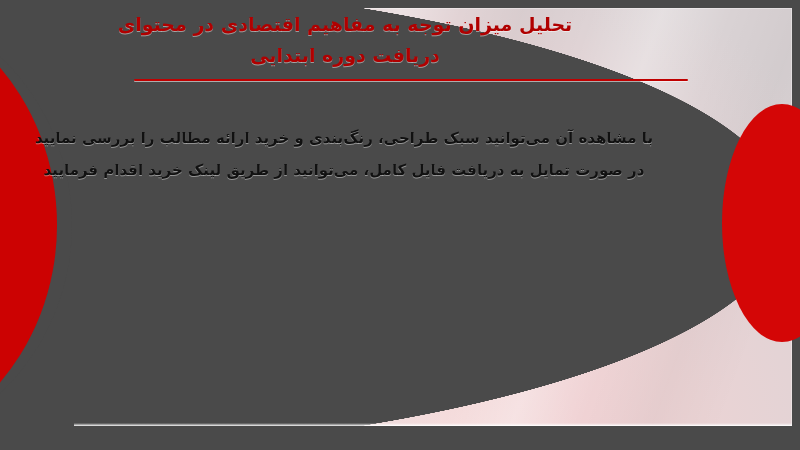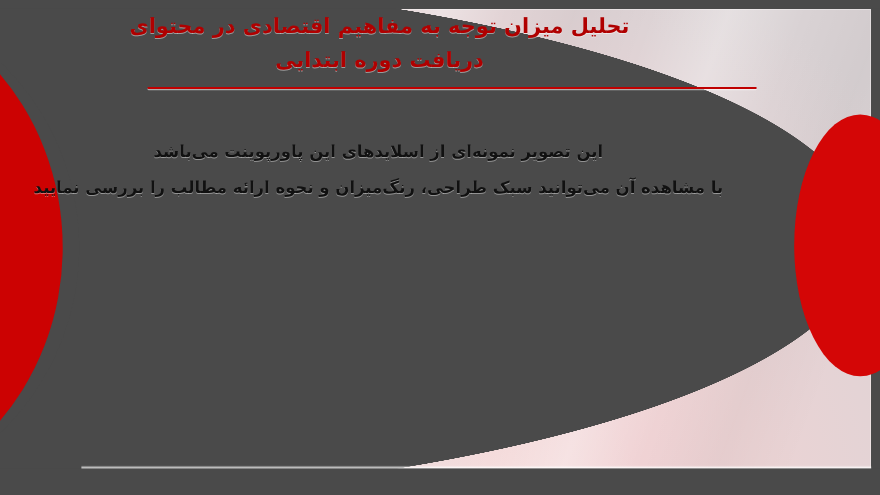--- a/index.html
+++ b/index.html
@@ -195,18 +195,18 @@
   <div class="content">
 
     <div class="title-block">
       <div class="title-line">تحلیل میزان توجه به مفاهیم اقتصادی در محتوای</div>
       <div class="title-line">دریافت دوره ابتدایی</div>
     </div>
 
     <div class="title-rule"></div>
 
     <div class="body-block">
-      <div class="body-line">این تصویر نمونه‌ای از اسلایدهای این پاورپوینت می‌باشد</div>
-      <div class="body-line">با مشاهده آن می‌توانید سبک طراحی، رنگ‌میزان و نحوه ارائه مطالب را بررسی نمایید</div>
+      <div class="body-line">با مشاهده آن می‌توانید سبک طراحی، رنگ‌بندی و خرید ارائه مطالب را بررسی نمایید</div>
+      <div class="body-line">در صورت تمایل به دریافت فایل کامل، می‌توانید از طریق لینک خرید اقدام فرمایید</div>
     </div>
 
   </div>
 </div>
 
 </body></html>

